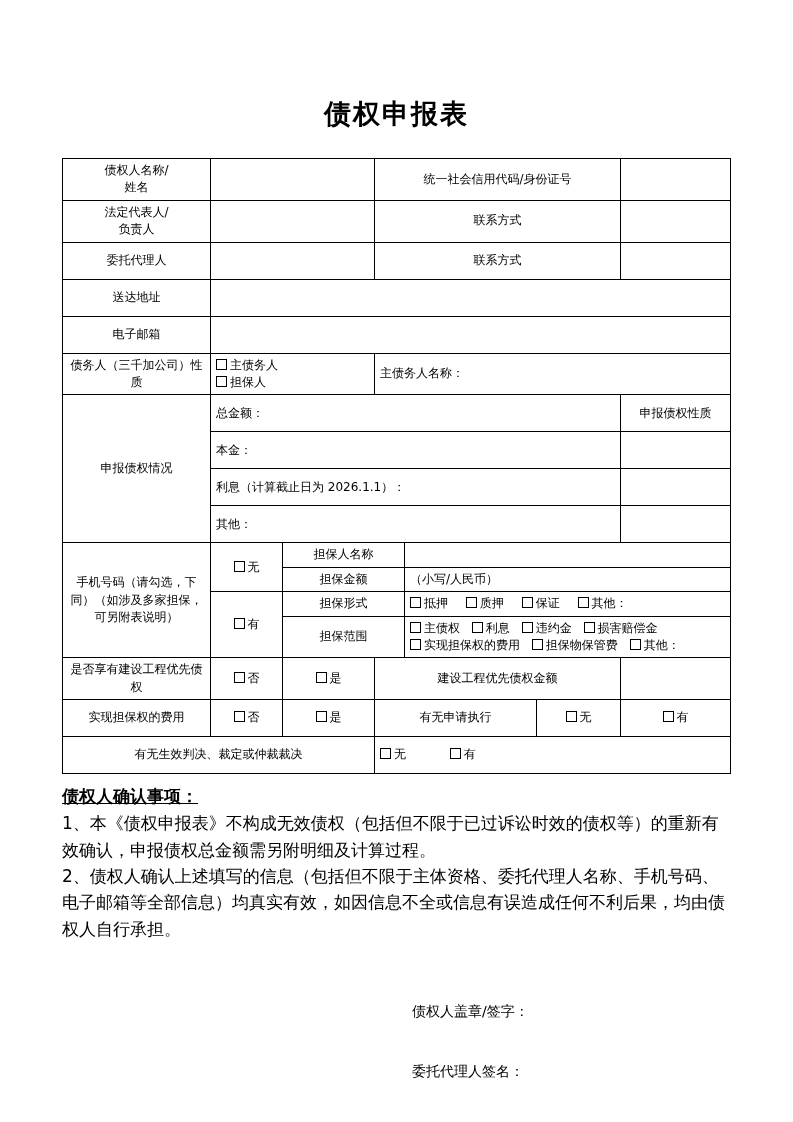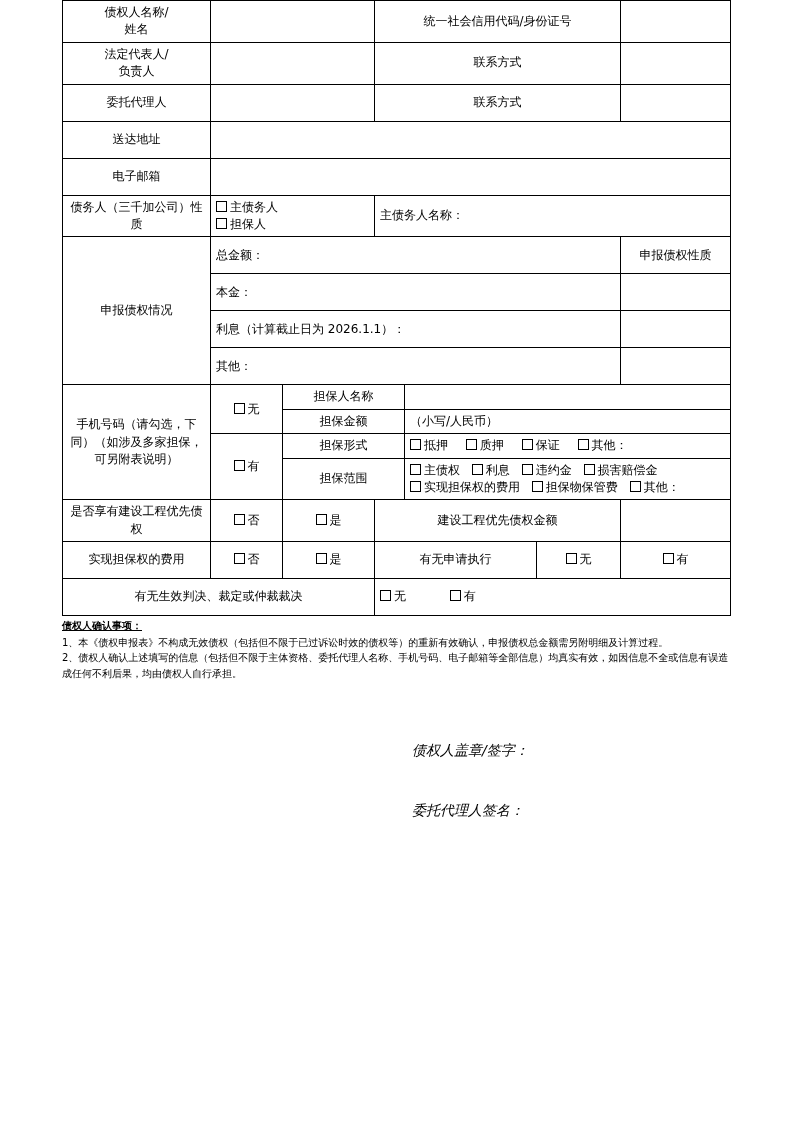--- a/index.html
+++ b/index.html
@@ -52,23 +52,23 @@
     width: 9px;
     height: 9px;
     border: 1px solid #000;
     margin-right: 3px;
     vertical-align: -1px;
   }
   .opt { display: inline-block; margin-right: 14px; white-space: nowrap; text-align: center; }
   .opt-tight { display: inline-block; margin-right: 8px; white-space: nowrap; }
   .notes {
     width: 668px;
-    font-size: 10px;
+    font-size: 17px;
     line-height: 1.55;
-    margin-top: 2px;
+    margin-top: 9px;
   }
   .notes-title {
     font-weight: bold;
     text-decoration: underline;
     display: inline-block;
     margin-bottom: 1px;
   }
   .notes p {
     margin: 0;
     text-indent: 0;
@@ -76,30 +76,30 @@
   .indent2 { text-indent: 28px; }
   .sign-block {
     margin-top: 62px;
     font-size: 14px;
     line-height: 1;
   }
   .sign-line {
     margin-left: 350px;
     margin-bottom: 46px;
     white-space: pre;
-    font-style: italic;
   }
   .small-right { text-align: left; padding-right: 6px; }
   .pad-l { padding-left: 8px; }
 </style>
 </head>
 <body>
 
 <div class="page">
 
+  <div class="doc-title">债权申报表</div>
 
   <table class="main">
     <colgroup>
       <col style="width:148px">
       <col style="width:72px">
       <col style="width:92px">
       <col style="width:30px">
       <col style="width:132px">
       <col style="width:84px">
       <col style="width:54px">

